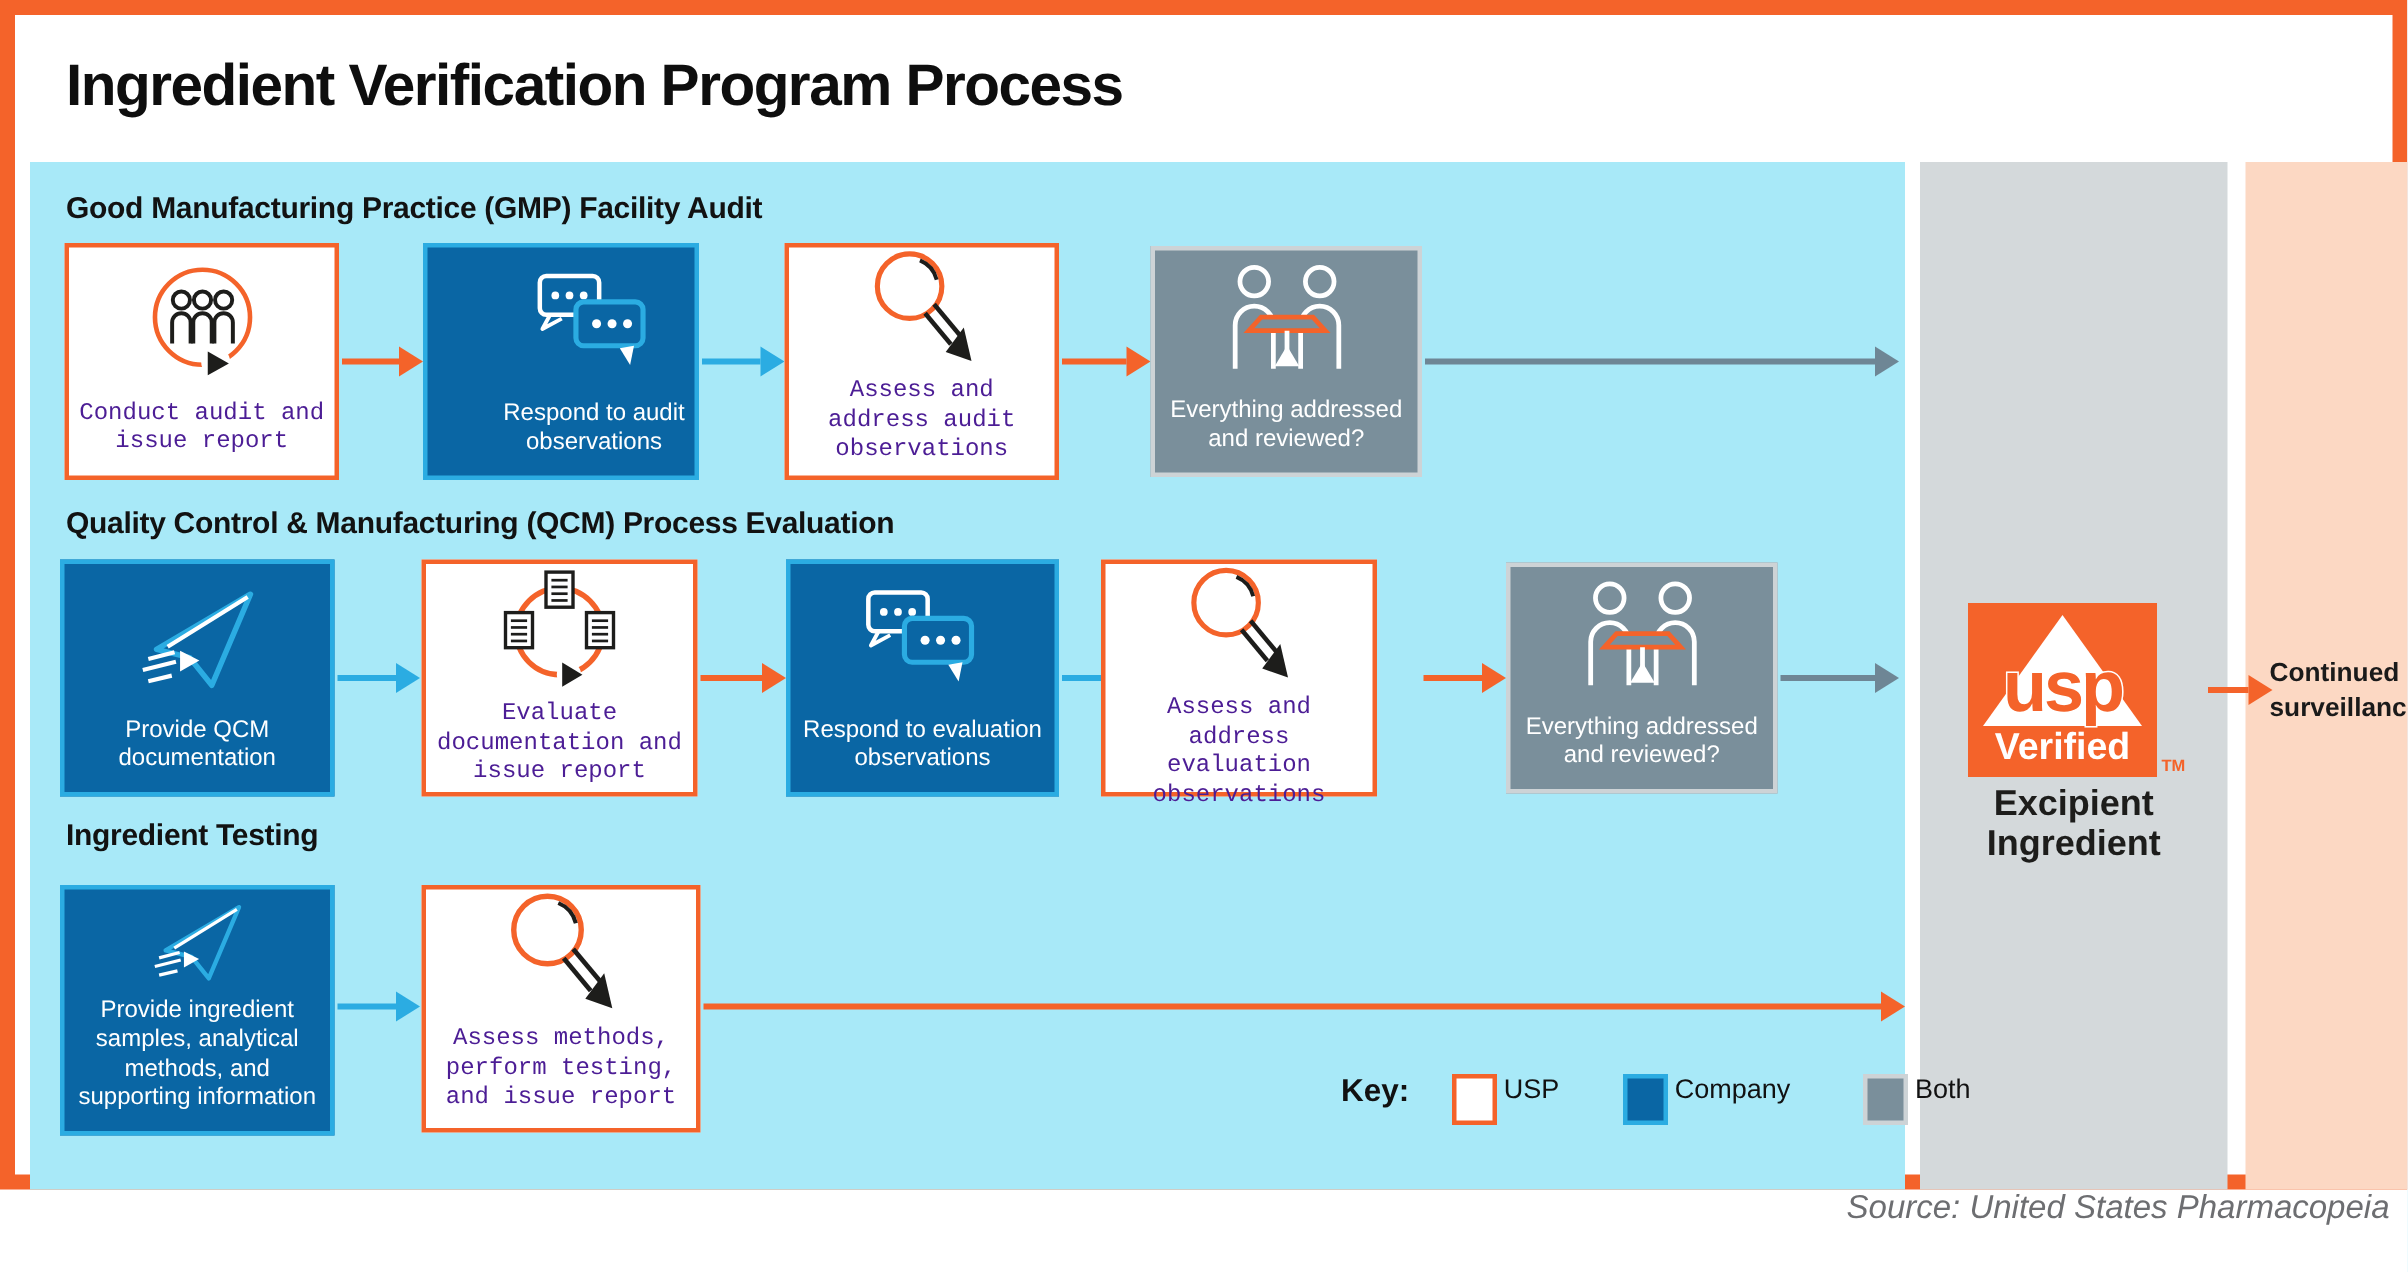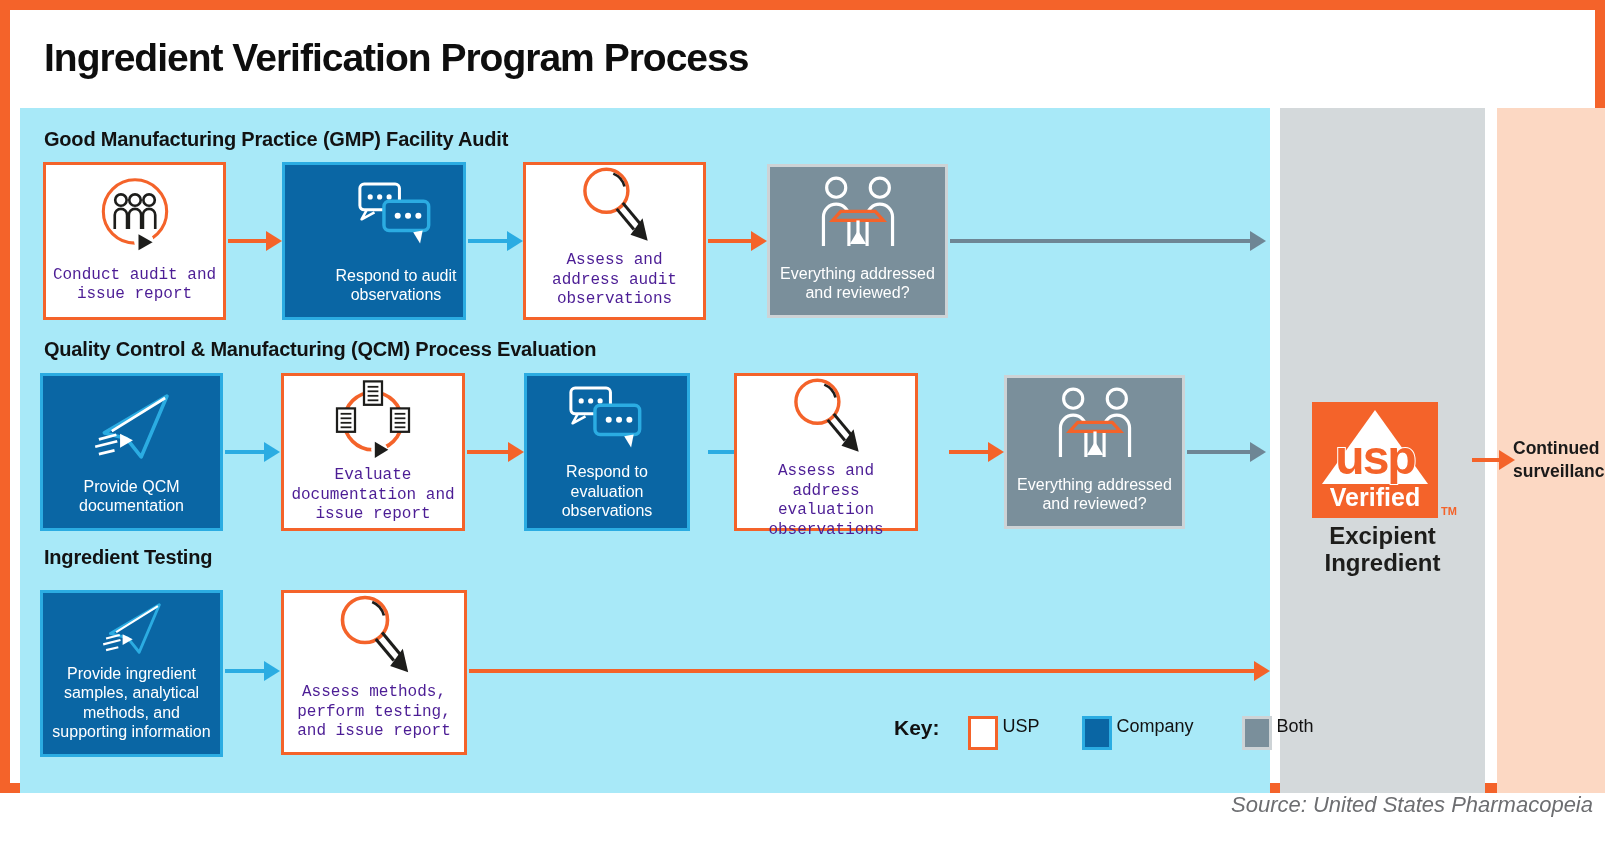--- a/index.html
+++ b/index.html
@@ -24,21 +24,21 @@
   .box.blue .label{color:#ffffff;}
   .box.gray{background:#7A8F9B;border:3px solid #CDD3D6;}
   .box.gray .label{color:#ffffff;}
 
   .r1c1{left:33px;top:152px;width:183px;height:158px;}
   .r1c2{left:272px;top:152px;width:184px;height:158px;padding-left:44px;}
   .r1c3{left:513px;top:152px;width:183px;height:158px;}
   .r1c4{left:757px;top:154px;width:181px;height:154px;}
   .r2c1{left:30px;top:363px;width:183px;height:158px;}
   .r2c2{left:271px;top:363px;width:184px;height:158px;}
-  .r2c3{left:514px;top:363px;width:166px;height:158px;}
+  .r2c3{left:514px;top:363px;width:182px;height:158px;}
   .r2c4{left:724px;top:363px;width:184px;height:158px;}
   .r2c5{left:994px;top:365px;width:181px;height:154px;}
   .r3c1{left:30px;top:580px;width:183px;height:167px;}
   .r3c2{left:271px;top:580px;width:186px;height:165px;}
 
   .arrow{position:absolute;height:4px;}
   .arrow::after{content:'';position:absolute;right:-16px;top:50%;transform:translateY(-50%);
       width:0;height:0;border-top:10px solid transparent;border-bottom:10px solid transparent;}
   .arrow.orange{background:#F4632A;} .arrow.orange::after{border-left:16px solid #F4632A;}
   .arrow.cyan{background:#2BACE2;}  .arrow.cyan::after{border-left:16px solid #2BACE2;}

